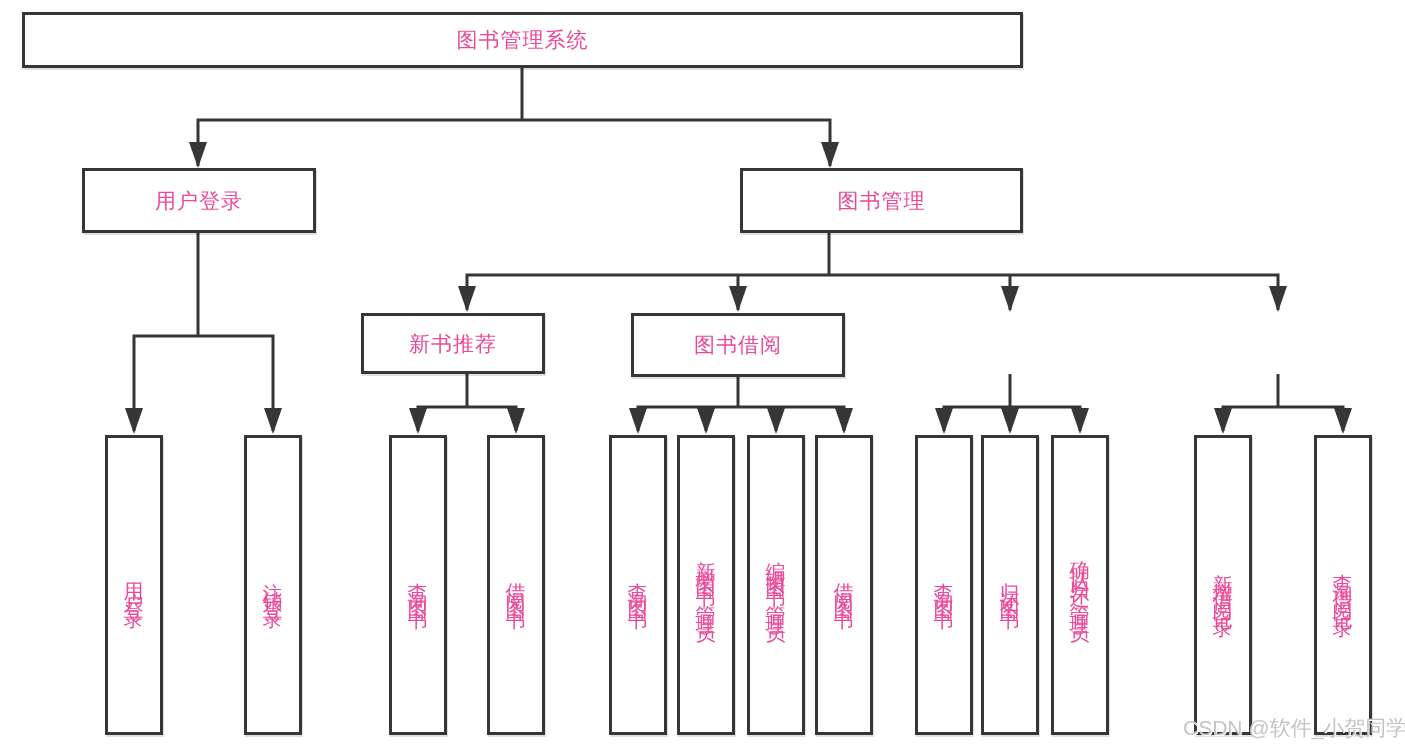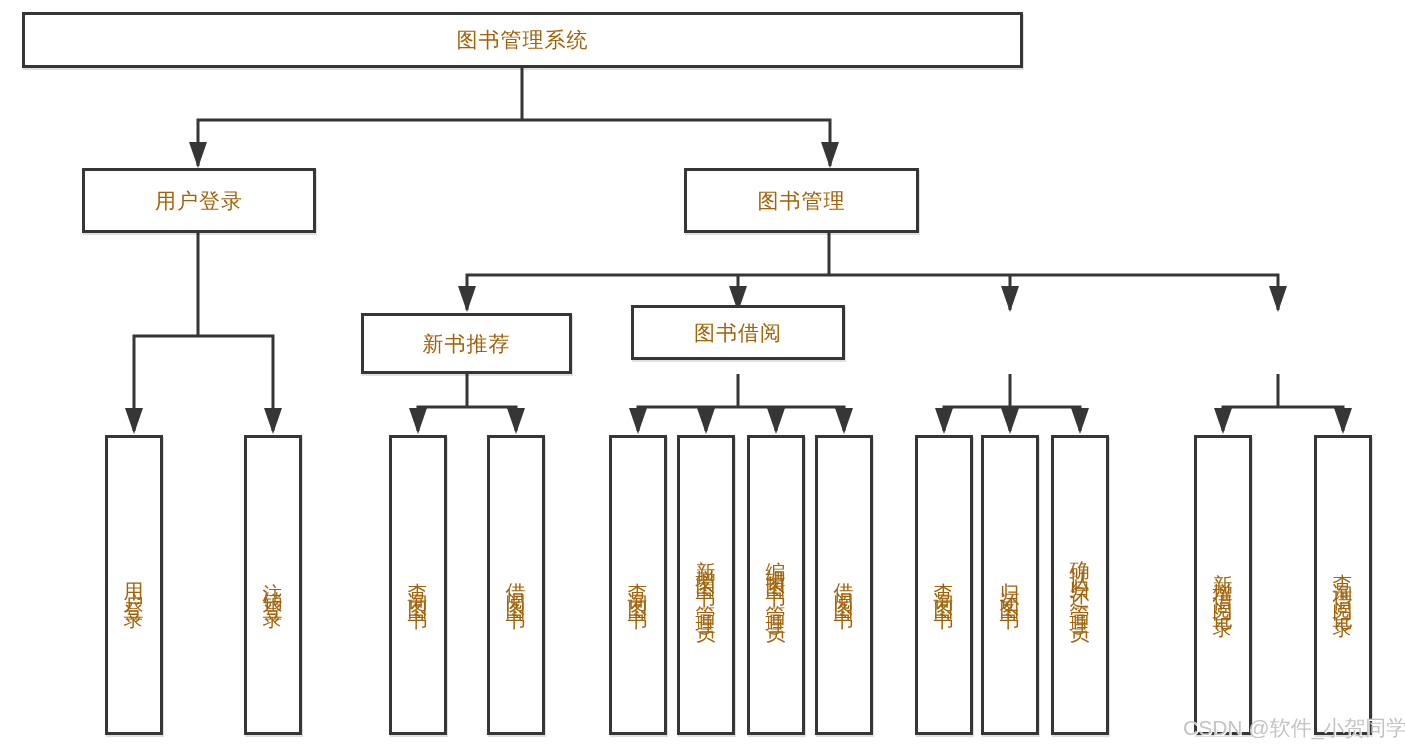--- a/index.html
+++ b/index.html
@@ -20,21 +20,21 @@
     left: 0;
     top: 0;
     width: 1405px;
     height: 747px;
   }
   .node {
     position: absolute;
     box-sizing: border-box;
     border: 3px solid #363636;
     background: #ffffff;
-    color: #a16207;
+    color: #ec4899;
     display: flex;
     align-items: center;
     justify-content: center;
     box-shadow: 1px 2px 0 rgba(0,0,0,0.12);
   }
   .h-node span {
     font-size: 21px;
     letter-spacing: 1px;
     white-space: nowrap;
   }
@@ -108,28 +108,28 @@
     </g>
   </svg>
 
   <div class="node h-node" style="left:22px;top:12px;width:1001px;height:56px">
     <span>图书管理系统</span>
   </div>
 
   <div class="node h-node" style="left:82px;top:168px;width:234px;height:65px">
     <span>用户登录</span>
   </div>
-  <div class="node h-node" style="left:684px;top:168px;width:235px;height:65px">
+  <div class="node h-node" style="left:740px;top:168px;width:283px;height:65px">
     <span>图书管理</span>
   </div>
 
-  <div class="node h-node" style="left:361px;top:313px;width:211px;height:61px">
+  <div class="node h-node" style="left:361px;top:313px;width:184px;height:61px">
     <span>新书推荐</span>
   </div>
-  <div class="node h-node" style="left:631px;top:305px;width:214px;height:55px">
+  <div class="node h-node" style="left:631px;top:313px;width:214px;height:64px">
     <span>图书借阅</span>
   </div>
 
   <div class="node v-node" style="left:105px;top:435px;width:58px;height:300px">
     <span>用户登录</span>
   </div>
   <div class="node v-node" style="left:244px;top:435px;width:58px;height:300px">
     <span>注销登录</span>
   </div>
 

